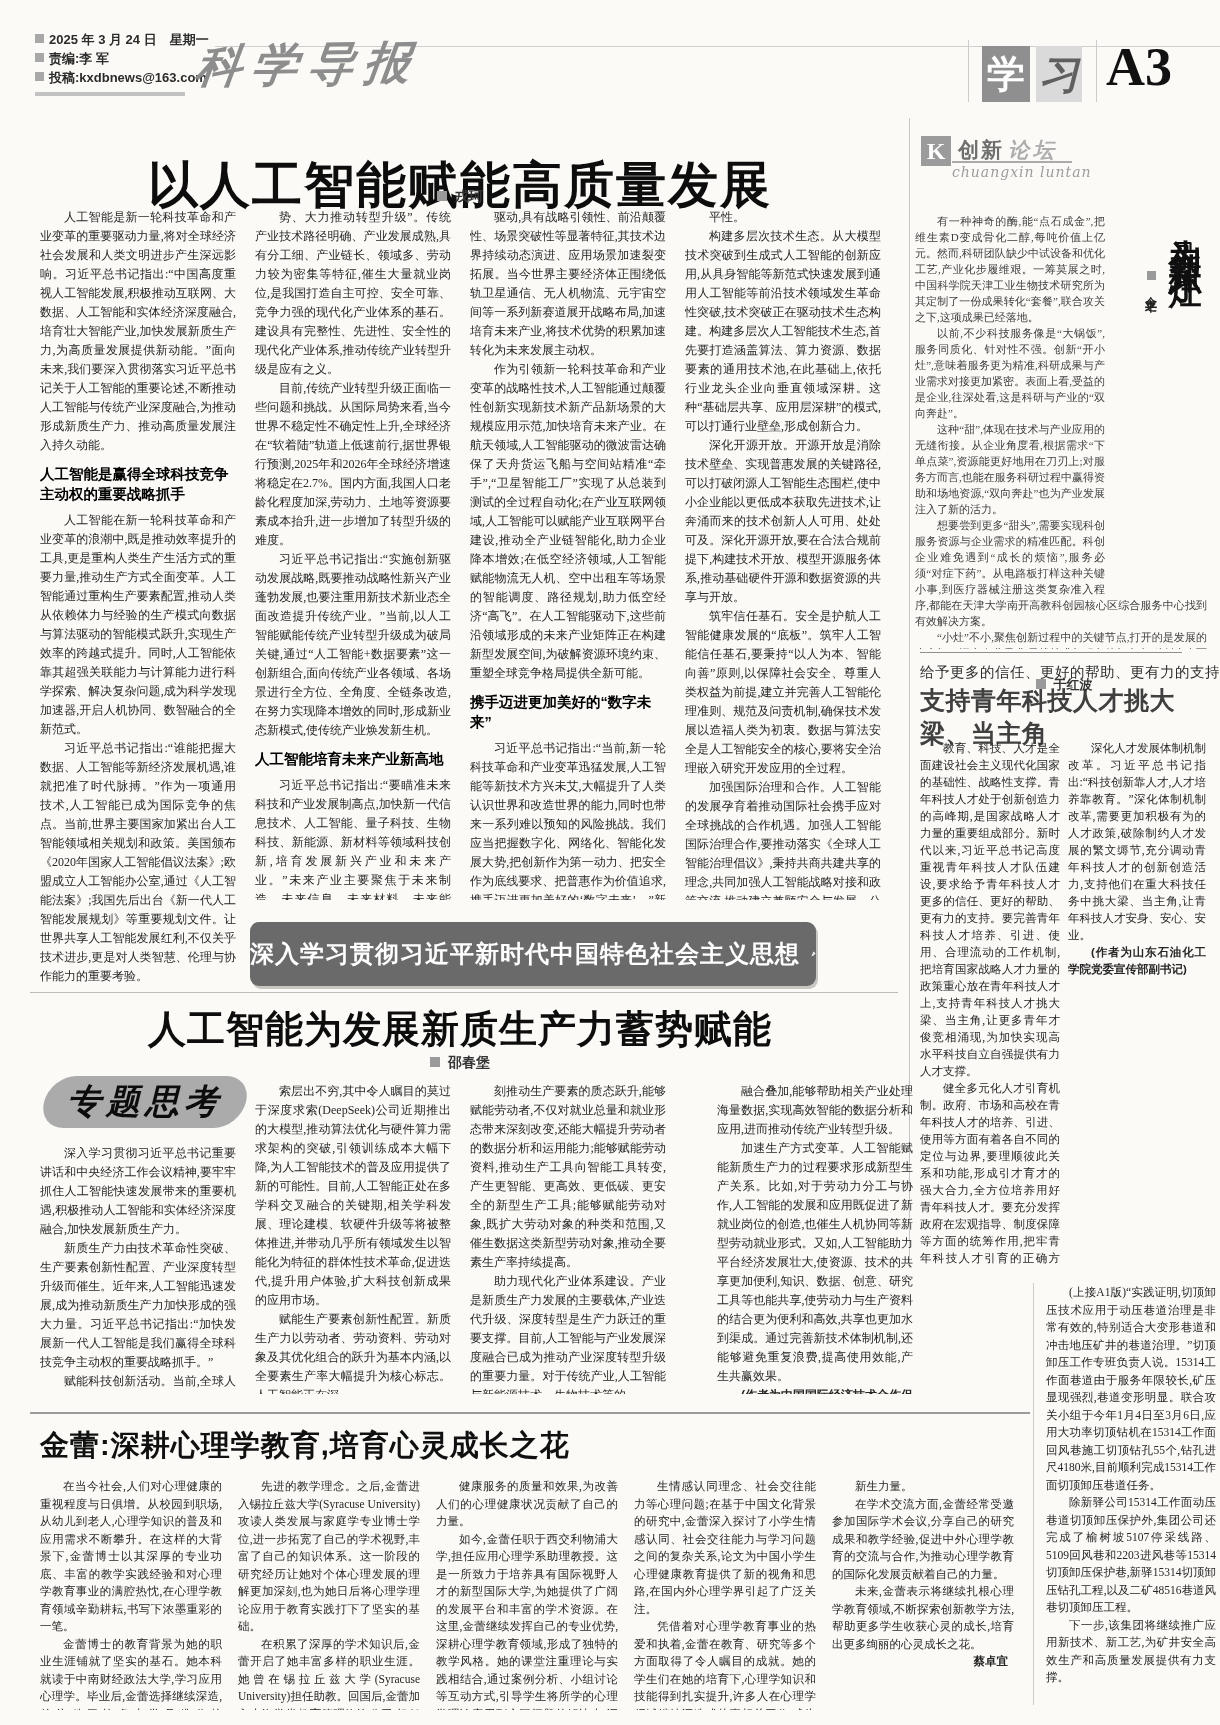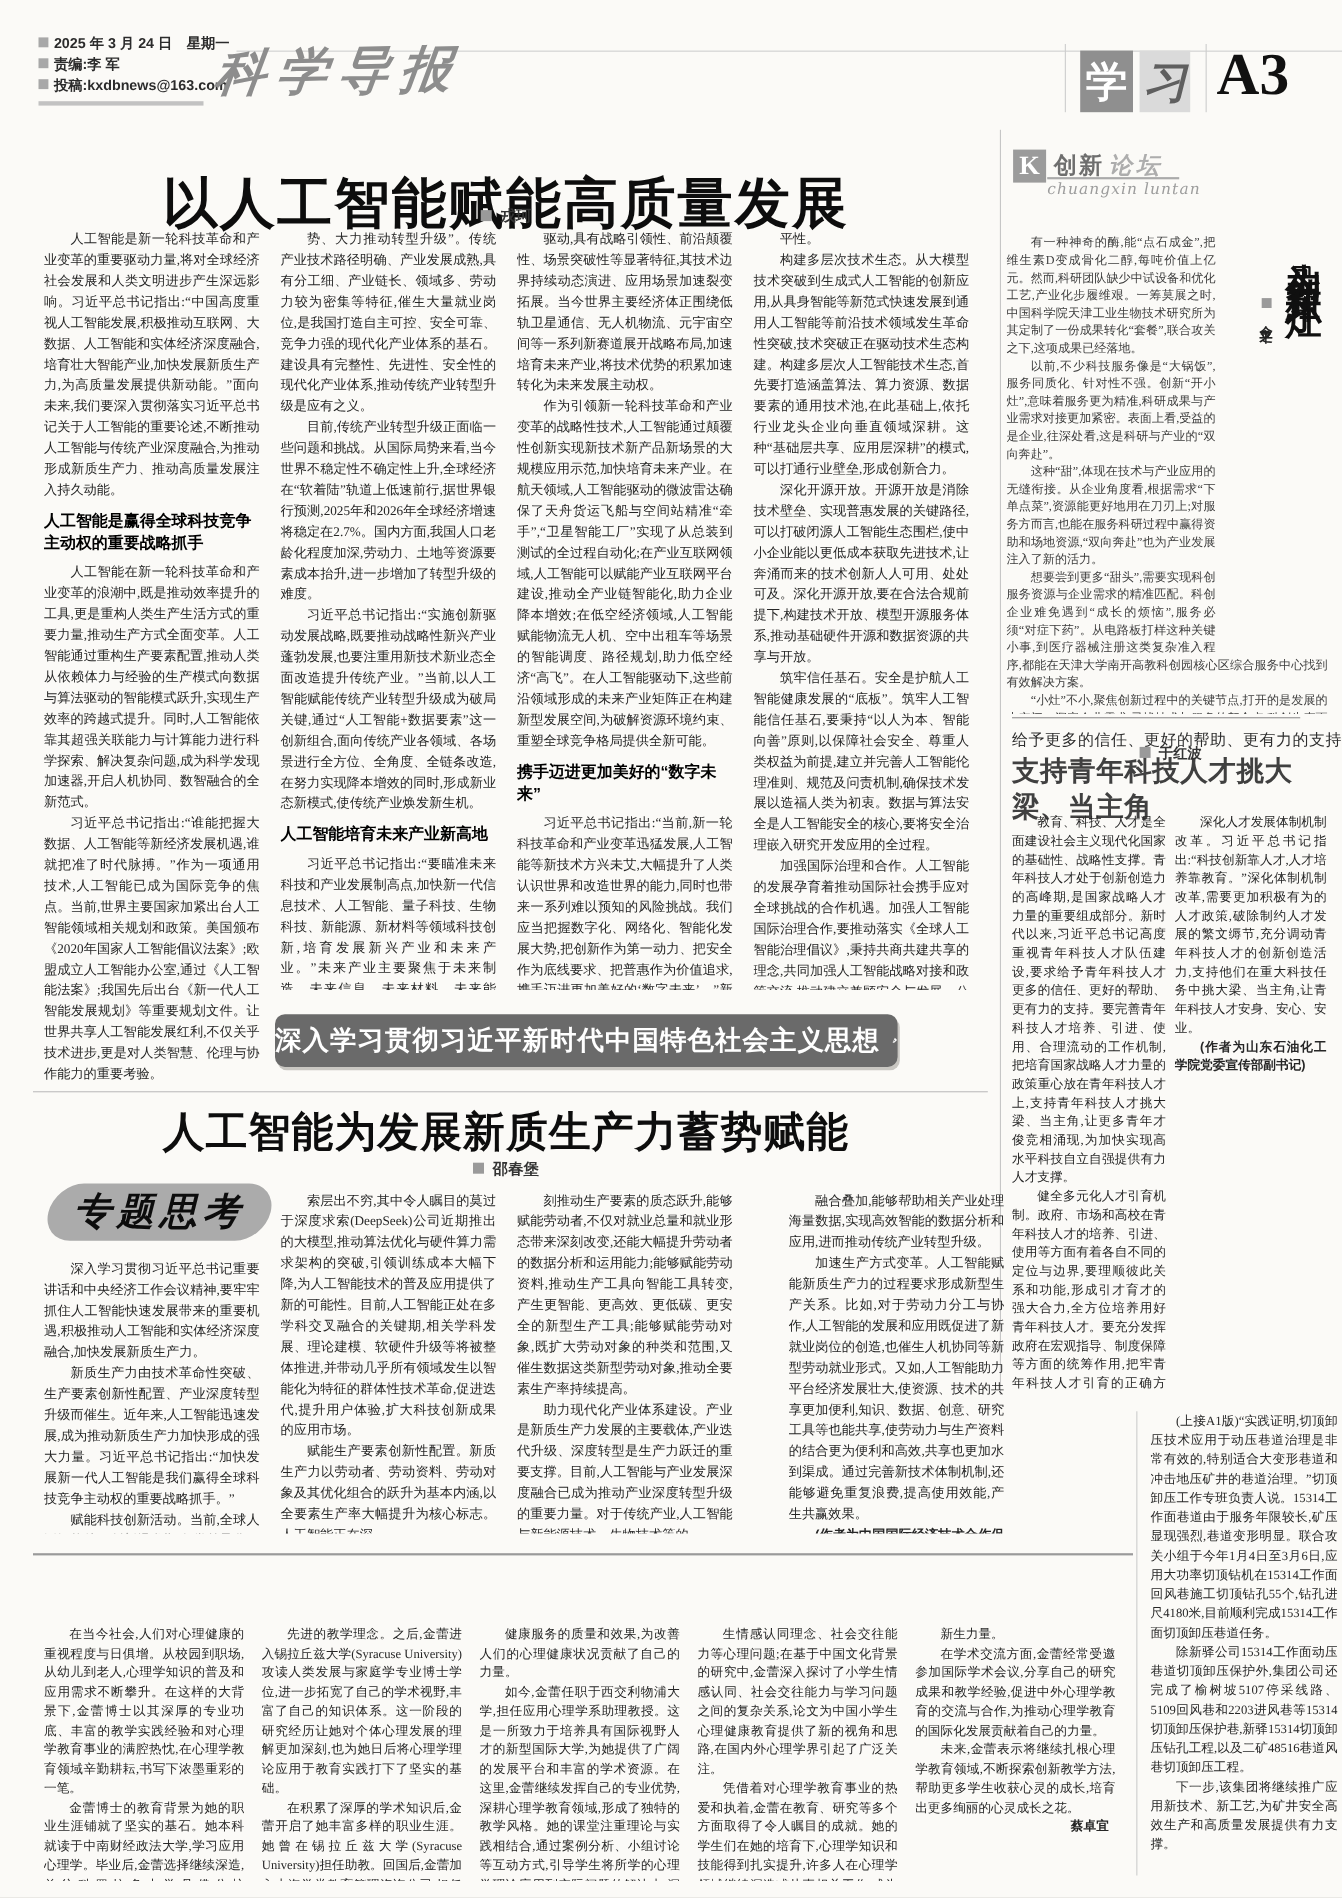--- a/index.html
+++ b/index.html
@@ -28,21 +28,21 @@
   .tcol h3{font-family:"Liberation Sans",sans-serif;font-size:14.5px;font-weight:700;color:#000;
            margin:9px 0 7px;text-indent:0;line-height:20px;text-align:left;}
   .tcol .author{font-weight:700;font-family:"Liberation Sans",sans-serif;}
   .tcol .signoff{text-align:right;font-weight:700;text-indent:0;padding-right:6px;}
   .byline{position:absolute;text-align:center;font-size:14px;color:#333;font-weight:700;}
   .byline .sq{display:inline-block;width:10px;height:10px;background:#9a9a9a;margin-right:8px;}
   
   .main-title{left:40px;top:118px;width:840px;text-align:center;font-size:50px;font-weight:900;
               color:#0d0d0d;letter-spacing:2px;font-family:Liberation Serif, serif;}
   
-  .banner{left:250px;top:922px;width:566px;height:48px;background:#6a6a6a;border-radius:9px;
+  .banner{left:250px;top:922px;width:566px;height:64px;background:#6a6a6a;border-radius:9px;
           display:flex;align-items:center;justify-content:center;gap:10px;box-shadow:2px 3px 0 #c9c7c2;}
   .banner span{color:#fff;font-size:24px;font-weight:900;letter-spacing:1px;white-space:nowrap;
                font-family:"Liberation Sans",sans-serif;}
   
   .sidebar-div{left:909px;top:118px;width:1px;height:1150px;background:#c6c6c6;}
   .k-box{left:921px;top:136px;width:30px;height:30px;background:#9b9b9b;color:#fff;
          font-family:"Liberation Serif",serif;font-size:24px;font-weight:700;
          display:flex;align-items:center;justify-content:center;}
   .forum-t1{left:958px;top:136px;font-size:21px;font-weight:900;color:#6e6e6e;letter-spacing:2px;}
   .forum-t2{left:1008px;top:136px;font-size:21px;font-weight:700;color:#adadad;letter-spacing:4px;
@@ -199,20 +199,21 @@
       <p>刻推动生产要素的质态跃升,能够赋能劳动者,不仅对就业总量和就业形态带来深刻改变,还能大幅提升劳动者的数据分析和运用能力;能够赋能劳动资料,推动生产工具向智能工具转变,产生更智能、更高效、更低碳、更安全的新型生产工具;能够赋能劳动对象,既扩大劳动对象的种类和范围,又催生数据这类新型劳动对象,推动全要素生产率持续提高。</p>
       <p>助力现代化产业体系建设。产业是新质生产力发展的主要载体,产业迭代升级、深度转型是生产力跃迁的重要支撑。目前,人工智能与产业发展深度融合已成为推动产业深度转型升级的重要力量。对于传统产业,人工智能与新能源技术、生物技术等的</p>
     </div>
   <div class="tcol" style="left:685px;top:1082px;width:196px;height:312px;margin-left:32px;">
       <p>融合叠加,能够帮助相关产业处理海量数据,实现高效智能的数据分析和应用,进而推动传统产业转型升级。</p>
       <p>加速生产方式变革。人工智能赋能新质生产力的过程要求形成新型生产关系。比如,对于劳动力分工与协作,人工智能的发展和应用既促进了新就业岗位的创造,也催生人机协同等新型劳动就业形式。又如,人工智能助力平台经济发展壮大,使资源、技术的共享更加便利,知识、数据、创意、研究工具等也能共享,使劳动力与生产资料的结合更为便利和高效,共享也更加水到渠成。通过完善新技术体制机制,还能够避免重复浪费,提高使用效能,产生共赢效果。</p>
       <p class="author">(作者为中国国际经济技术合作促进会副理事长)</p>
     </div>
 
   <div class="abs bottom-rule"></div>
+  <h2 class="abs bottom-title" style="margin:0;">金蕾:深耕心理学教育,培育心灵成长之花</h2>
   <div class="tcol bcol" style="left:40px;top:1478px;width:182px;height:232px;">
       <p>在当今社会,人们对心理健康的重视程度与日俱增。从校园到职场,从幼儿到老人,心理学知识的普及和应用需求不断攀升。在这样的大背景下,金蕾博士以其深厚的专业功底、丰富的教学实践经验和对心理学教育事业的满腔热忱,在心理学教育领域辛勤耕耘,书写下浓墨重彩的一笔。</p>
       <p>金蕾博士的教育背景为她的职业生涯铺就了坚实的基石。她本科就读于中南财经政法大学,学习应用心理学。毕业后,金蕾选择继续深造,前往科罗拉多大学丹佛分校(University of Colorado-Denver)攻读教育心理学专业硕士学位。在国外的学习生活中,她不仅接触到国际前沿的心理学研究成果和</p>
     </div>
   <div class="tcol bcol" style="left:238px;top:1478px;width:182px;height:232px;">
       <p>先进的教学理念。之后,金蕾进入锡拉丘兹大学(Syracuse University)攻读人类发展与家庭学专业博士学位,进一步拓宽了自己的学术视野,丰富了自己的知识体系。这一阶段的研究经历让她对个体心理发展的理解更加深刻,也为她日后将心理学理论应用于教育实践打下了坚实的基础。</p>
       <p>在积累了深厚的学术知识后,金蕾开启了她丰富多样的职业生涯。她曾在锡拉丘兹大学(Syracuse University)担任助教。回国后,金蕾加入上海学堂教育管理咨询公司,担任课程顾问兼培训师,从事高端国际课程的教学研究工作。</p>
     </div>
   <div class="tcol bcol" style="left:436px;top:1478px;width:182px;height:232px;">
       <p>健康服务的质量和效果,为改善人们的心理健康状况贡献了自己的力量。</p>

